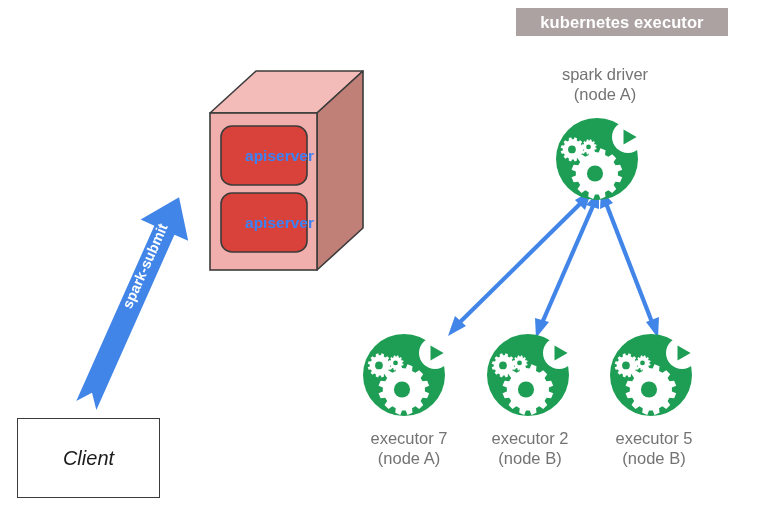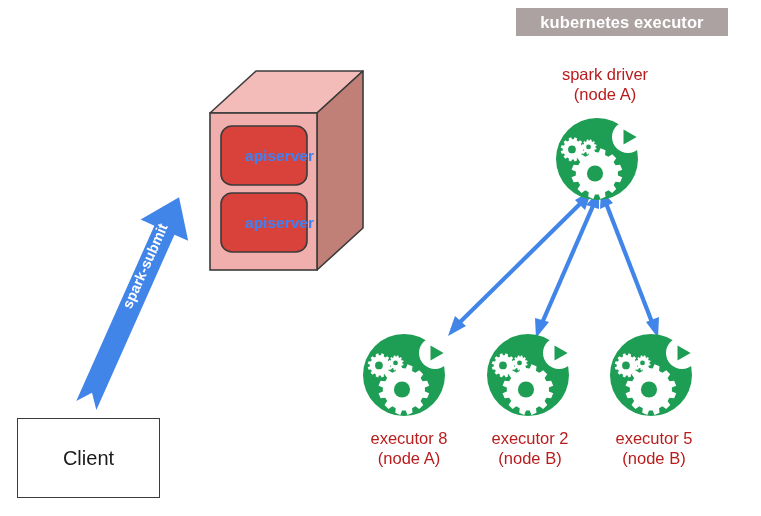--- a/index.html
+++ b/index.html
@@ -52,20 +52,21 @@
     background: #ffffff;
     border: 1.4px solid #3b3b3b;
     display: flex;
     align-items: center;
     justify-content: center;
     box-sizing: border-box;
   }
   #client-label {
     color: #1a1a1a;
     font-size: 20px;
+    font-style: italic;
   }
   .cube-inner-label {
     color: #3b82f6;
     font-size: 15.5px;
     font-weight: bold;
     text-align: center;
   }
   #apiserver-box {
     left: 223px; top: 128px;
     width: 113px; height: 55px;
@@ -86,21 +87,21 @@
     font-size: 14.5px;
     font-weight: bold;
     transform: rotate(-66deg);
     transform-origin: center center;
     pointer-events: none;
   }
 
   
   .node-caption {
     text-align: center;
-    color: #b91c1c;
+    color: #737373;
     font-size: 16.5px;
     line-height: 20px;
   }
   #driver-caption { left: 530px; top: 64px; width: 150px; }
   #exec1-caption  { left: 341px; top: 428px; width: 136px; }
   #exec2-caption  { left: 462px; top: 428px; width: 136px; }
   #exec3-caption  { left: 586px; top: 428px; width: 136px; }
 </style>
 </head>
 <body style="background: rgb(255, 255, 255);">
@@ -254,21 +255,21 @@
 </div>
 
 <div class="abs" id="spark-submit-label">spark-submit</div>
 
 <div class="abs node-caption" id="driver-caption">
   <div>spark driver</div>
   <div>(node A)</div>
 </div>
 
 <div class="abs node-caption" id="exec1-caption">
-  <div>executor 8</div>
+  <div>executor 7</div>
   <div>(node A)</div>
 </div>
 
 <div class="abs node-caption" id="exec2-caption">
   <div>executor 2</div>
   <div>(node B)</div>
 </div>
 
 <div class="abs node-caption" id="exec3-caption">
   <div>executor 5</div>

